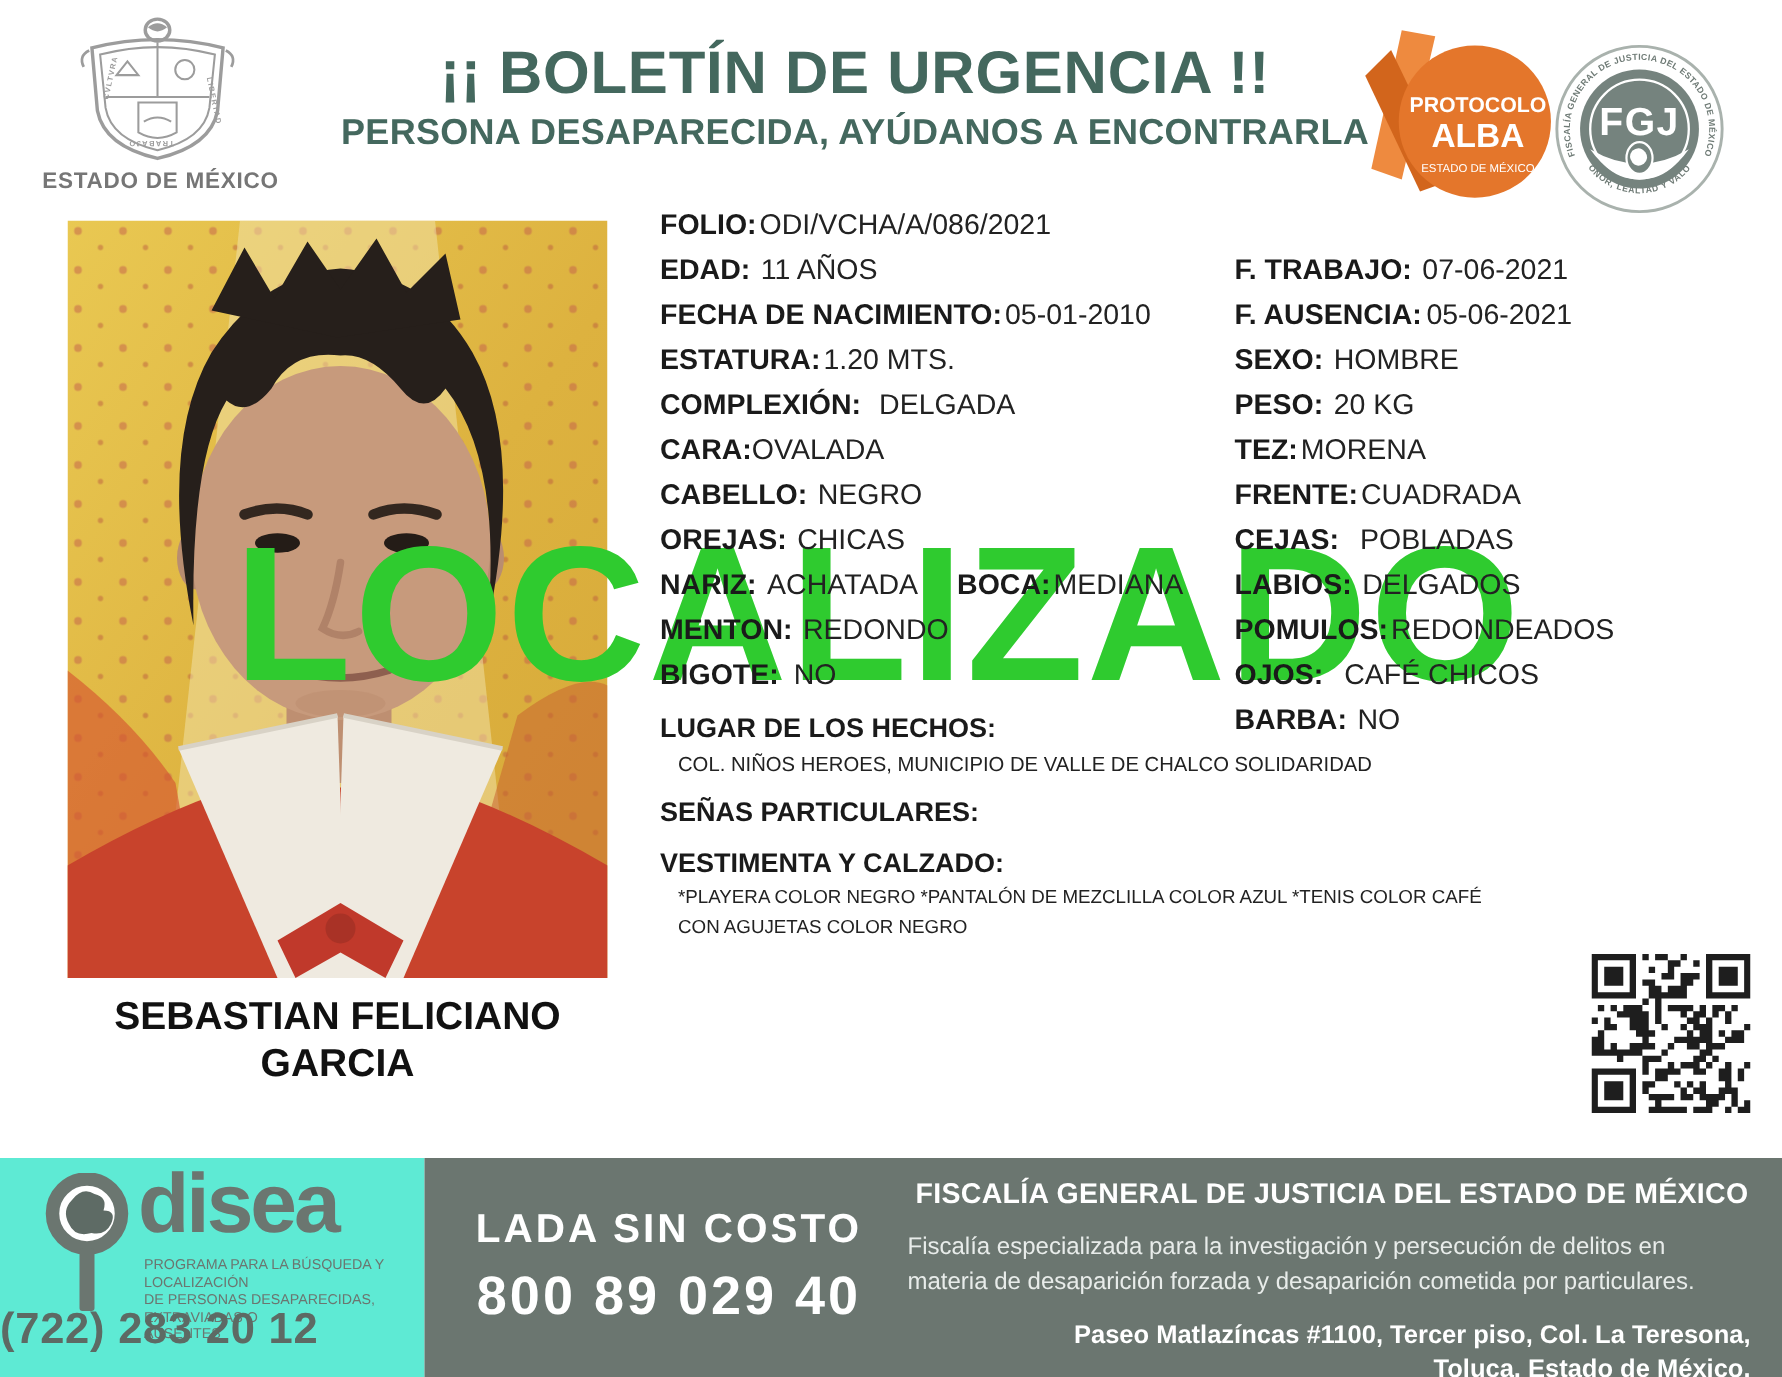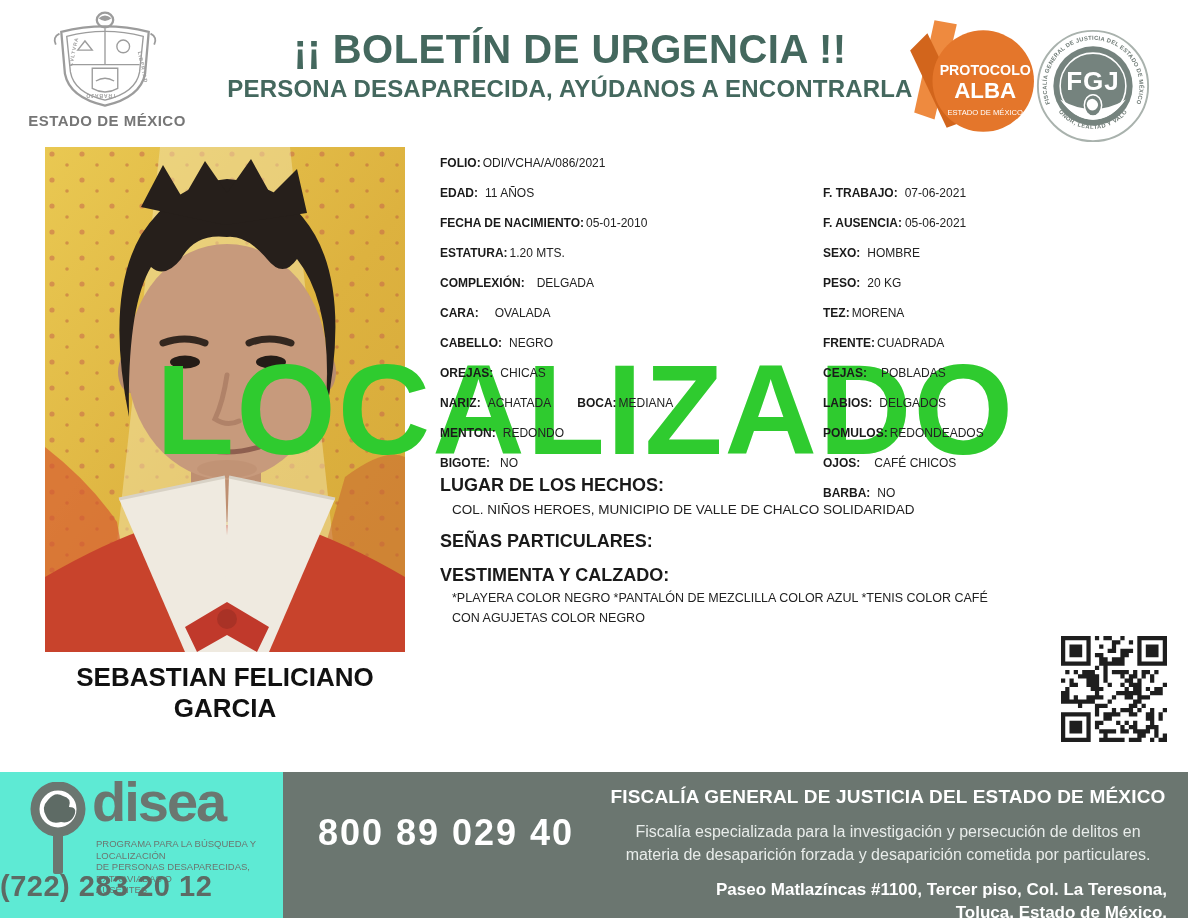--- a/index.html
+++ b/index.html
@@ -17,21 +17,21 @@
   .fgj{position:absolute;left:1034px;top:28px;width:118px;height:116px;}
 
   
   .photo{position:absolute;left:45px;top:147px;width:360px;height:505px;z-index:1;}
   .name{position:absolute;left:25px;top:662px;width:400px;text-align:center;z-index:3;
     font-size:26px;font-weight:700;line-height:1.18;color:#111;}
 
   
   .colL{position:absolute;left:440px;top:140px;width:395px;z-index:3;}
   .colR{position:absolute;left:823px;top:170px;width:360px;z-index:3;}
-  .frow{height:30px;display:flex;align-items:flex-end;font-size:12px;white-space:nowrap;}
+  .frow{height:30px;display:flex;align-items:flex-start;font-size:19px;white-space:nowrap;}
   .lbl{font-weight:700;}
   .val{margin-left:7px;color:#222;}
   .inline2{margin-left:26px;}
   .sechead{height:30px;display:flex;align-items:center;font-size:18px;font-weight:700;}
   .subline{font-size:13.5px;color:#222;padding-left:12px;line-height:20px;white-space:nowrap;} .gap8{height:8px;}
 
   
   .localizado{position:absolute;left:156px;top:350px;z-index:2;font-size:128px;font-weight:800;
     letter-spacing:2px;line-height:120px;color:#2FCB2F;white-space:nowrap;}
 
@@ -46,21 +46,21 @@
   .odisea-desc{position:absolute;left:96px;top:66px;width:180px;font-size:9.5px;line-height:11.5px;
     color:#6B7670;font-weight:400;}
   .odisea-phone{position:absolute;left:0;top:98px;width:283px;text-align:left;
     font-size:29px;font-weight:700;color:#5D6A64;letter-spacing:.5px;}
   .footer-bar{position:absolute;left:283px;top:772px;width:905px;height:146px;background:#6B7670;}
   .lada{position:absolute;left:18px;top:32px;width:290px;text-align:center;color:#fff;}
   .lada-1{font-size:27px;font-weight:700;letter-spacing:2px;}
   .lada-2{font-size:36px;font-weight:700;letter-spacing:2px;margin-top:8px;}
   .fisc{position:absolute;left:322px;top:14px;width:566px;color:#fff;}
   .fisc-title{font-size:19px;font-weight:700;text-align:center;letter-spacing:.2px;}
-  .fisc-desc{font-size:16px;color:#E8ECEA;text-align:center;margin-top:12px;line-height:23px;}
+  .fisc-desc{font-size:16px;color:#E8ECEA;text-align:left;margin-top:12px;line-height:23px;}
   .fisc-addr{font-size:17px;font-weight:700;text-align:right;margin-top:12px;line-height:23px;padding-right:4px;}
 </style>
 </head>
 <body>
 
 <div class="poster">
 
   <svg class="coat" viewBox="0 0 140 112">
     <g fill="none" stroke="#9C9C9C" stroke-width="2.5">
       <ellipse cx="70" cy="11" rx="9" ry="8"></ellipse>
@@ -184,21 +184,21 @@
     <div class="frow">
       <span class="lbl">ESTATURA:</span>
       <span class="val" style="margin-left:2px">1.20 MTS.</span>
     </div>
     <div class="frow">
       <span class="lbl">COMPLEXIÓN:</span>
       <span class="val" style="margin-left:12px">DELGADA</span>
     </div>
     <div class="frow">
       <span class="lbl">CARA:</span>
-      <span class="val" style="margin-left:16px">OVALADA</span>
+      <span class="val" style="margin-left:0">OVALADA</span>
     </div>
     <div class="frow">
       <span class="lbl">CABELLO:</span>
       <span class="val">NEGRO</span>
     </div>
     <div class="frow">
       <span class="lbl">OREJAS:</span>
       <span class="val">CHICAS</span>
     </div>
     <div class="frow">
@@ -288,20 +288,21 @@
     <div class="odisea-desc">
       <div>PROGRAMA PARA LA BÚSQUEDA Y LOCALIZACIÓN</div>
       <div>DE PERSONAS DESAPARECIDAS, EXTRAVIADAS O</div>
       <div>AUSENTES</div>
     </div>
     <div class="odisea-phone">(722) 283 20 12</div>
   </div>
 
   <div class="footer-bar">
     <div class="lada">
+      <div class="lada-1">LADA SIN COSTO</div>
       <div class="lada-2">800 89 029 40</div>
     </div>
     <div class="fisc">
       <div class="fisc-title">FISCALÍA GENERAL DE JUSTICIA DEL ESTADO DE MÉXICO</div>
       <div class="fisc-desc">
         <div>Fiscalía especializada para la investigación y persecución de delitos en</div>
         <div>materia de desaparición forzada y desaparición cometida por particulares.</div>
       </div>
       <div class="fisc-addr">
         <div>Paseo Matlazíncas #1100, Tercer piso, Col. La Teresona,</div>

